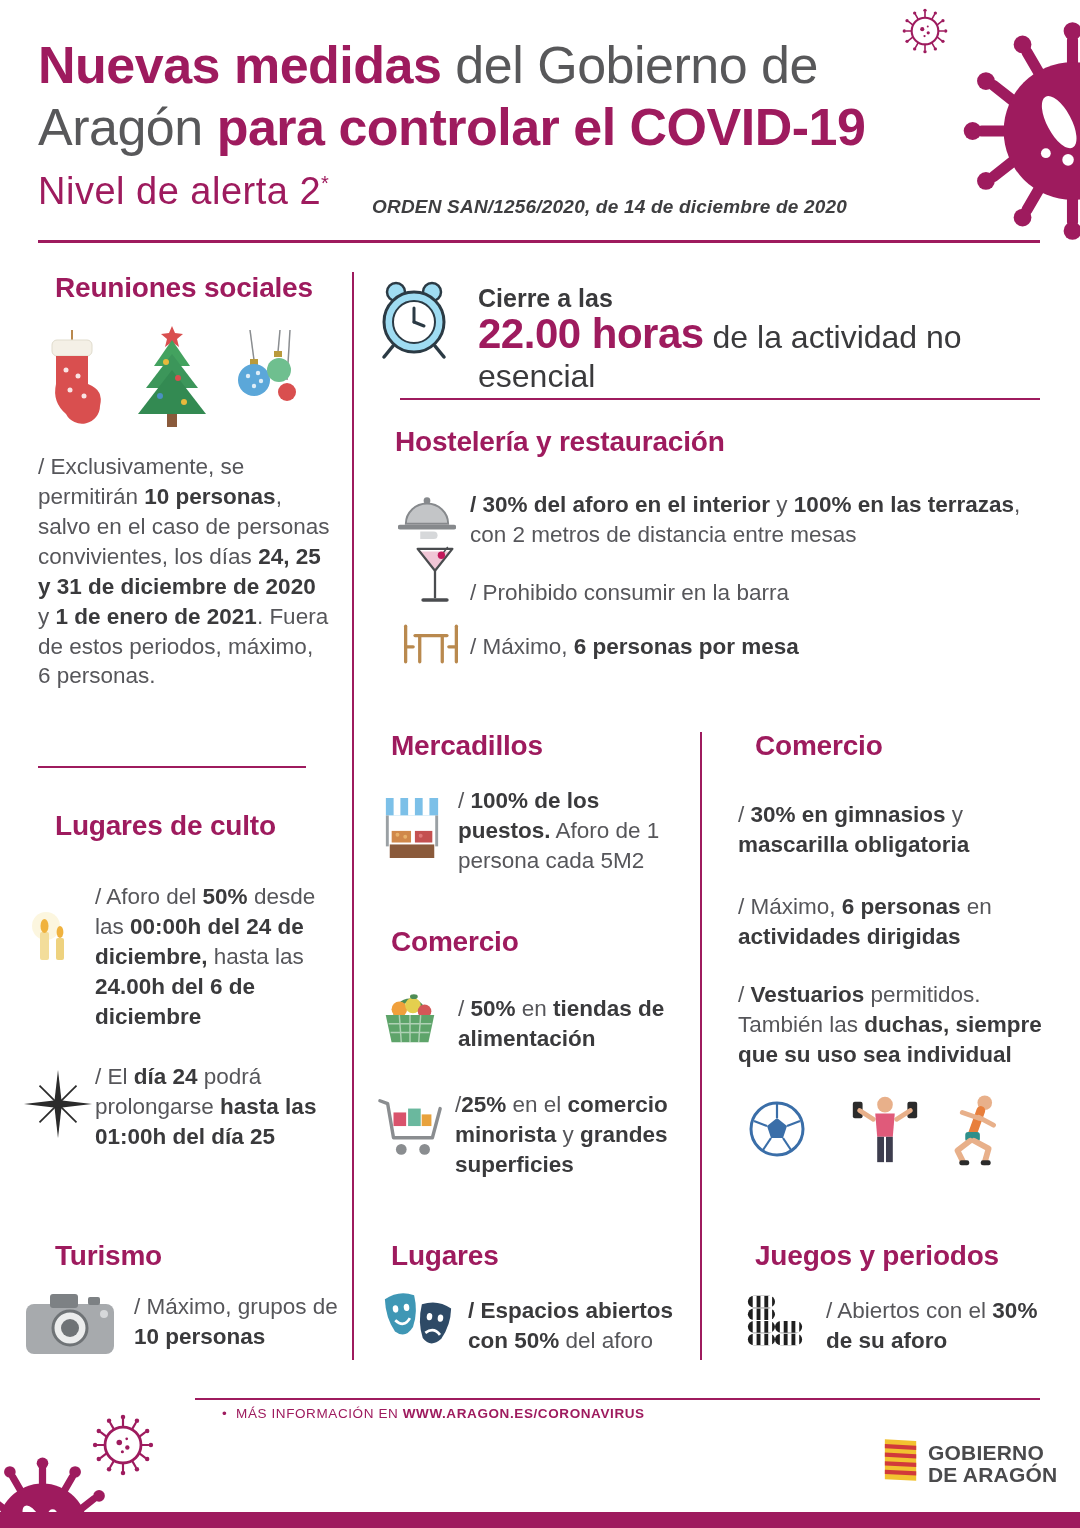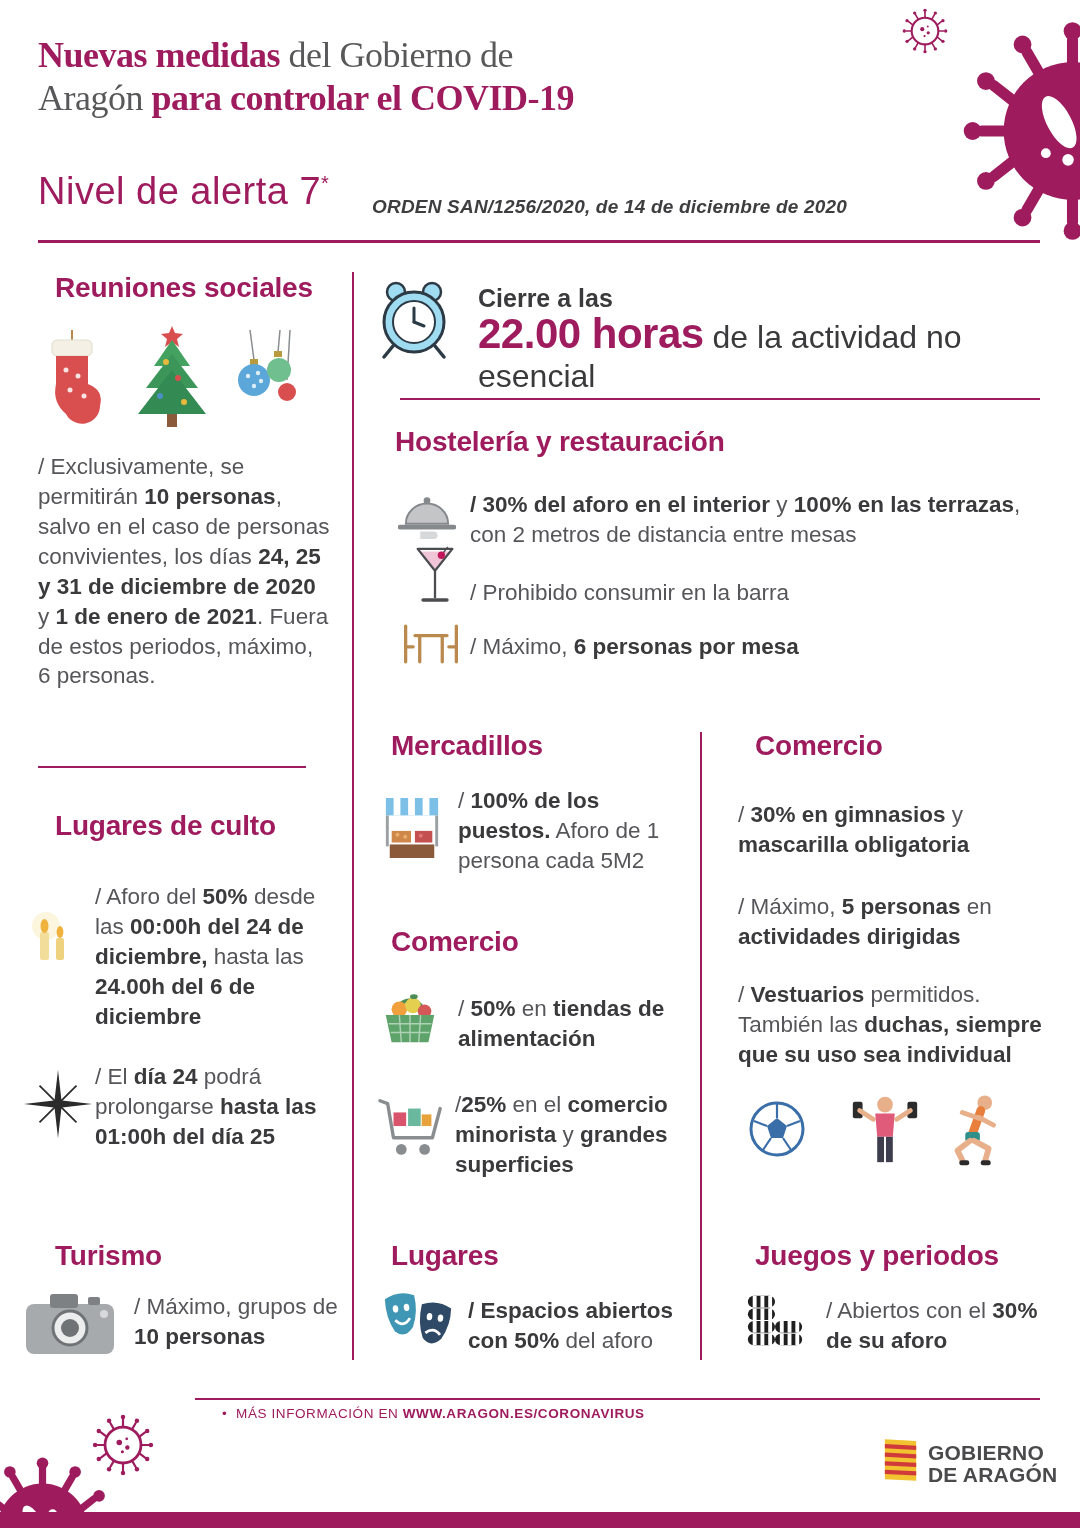--- a/index.html
+++ b/index.html
@@ -8,21 +8,21 @@
     --body:#56565a;
   }
   *{margin:0;padding:0;box-sizing:border-box;}
   html,body{background:#e9e9e9;}
   .page{
     position:relative;width:1080px;height:1528px;background:#ffffff;
     overflow:hidden;font-family:"Liberation Sans",sans-serif;
     margin:0 auto;
   }
   .abs{position:absolute;}
-  .title{font-size:36px;line-height:1.2;font-weight:bold;letter-spacing:-0.5px;font-family:Liberation Serif, serif;}
+  .title{font-size:52px;line-height:1.2;font-weight:bold;letter-spacing:-0.5px;}
   .title .accent{color:var(--brand);}
   .title .plain{color:#58585a;font-weight:normal;}
   .alert{font-size:38px;color:var(--brand);letter-spacing:0.5px;}
   .alert sup{font-size:20px;vertical-align:super;}
   .order{font-size:19px;font-style:italic;font-weight:bold;color:#3e3e40;letter-spacing:0.2px;}
   .rule{background:var(--brand);}
   .h{color:var(--brand);font-weight:bold;font-size:28px;letter-spacing:-0.2px;margin-left:17px;}
   .body{color:var(--body);font-size:22.5px;line-height:1.33;}
   .body b{color:var(--ink);}
   .closure-l1{font-size:25px;font-weight:bold;color:var(--ink);}
@@ -335,21 +335,21 @@
 </defs>
 </svg>
 
 <div class="page">
 
   <div class="abs title" style="left:38px;top:34px;width:900px;">
     <div><span class="accent">Nuevas medidas</span><span class="plain"> del Gobierno de</span></div>
     <div><span class="plain">Aragón </span><span class="accent">para controlar el COVID-19</span></div>
   </div>
   <div class="abs alert" style="left:38px;top:170px;">
-    <span>Nivel de alerta 7</span><sup>*</sup>
+    <span>Nivel de alerta 2</span><sup>*</sup>
   </div>
   <div class="abs order" style="left:372px;top:196px;">ORDEN SAN/1256/2020, de 14 de diciembre de 2020</div>
   <div class="abs rule" style="left:38px;top:240px;width:1002px;height:3px;"></div>
 
   <svg class="abs" style="left:902px;top:8px;width:46px;height:46px;">
       <use href="#virus-outline"></use>
     </svg>
   <svg class="abs" style="left:955px;top:20px;width:235px;height:222px;">
       <use href="#virus-filled"></use>
     </svg>
@@ -432,21 +432,21 @@
   <div class="abs body" style="left:455px;top:1090px;width:240px;">/<b>25%</b> en el <b>comercio minorista</b> y <b>grandes superficies</b></div>
 
   <div class="abs h" style="left:374px;top:1240px;">Lugares</div>
   <svg class="abs" style="left:382px;top:1288px;width:72px;height:66px;">
       <use href="#ic-masks"></use>
     </svg>
   <div class="abs body" style="left:468px;top:1296px;width:218px;"><b>/ Espacios abiertos con 50%</b> del aforo</div>
 
   <div class="abs h" style="left:738px;top:730px;">Comercio</div>
   <div class="abs body" style="left:738px;top:800px;width:292px;">/ <b>30% en gimnasios</b> y <b>mascarilla obligatoria</b></div>
-  <div class="abs body" style="left:738px;top:892px;width:292px;">/ Máximo, <b>5 personas</b> en <b>actividades dirigidas</b></div>
+  <div class="abs body" style="left:738px;top:892px;width:292px;">/ Máximo, <b>6 personas</b> en <b>actividades dirigidas</b></div>
   <div class="abs body" style="left:738px;top:980px;width:306px;">/ <b>Vestuarios</b> permitidos. También las <b>duchas, siempre que su uso sea individual</b></div>
   <svg class="abs" style="left:748px;top:1100px;width:58px;height:58px;">
       <use href="#ic-ball"></use>
     </svg>
   <svg class="abs" style="left:848px;top:1090px;width:74px;height:78px;">
       <use href="#ic-lifter"></use>
     </svg>
   <svg class="abs" style="left:944px;top:1092px;width:62px;height:78px;">
       <use href="#ic-runner"></use>
     </svg>

